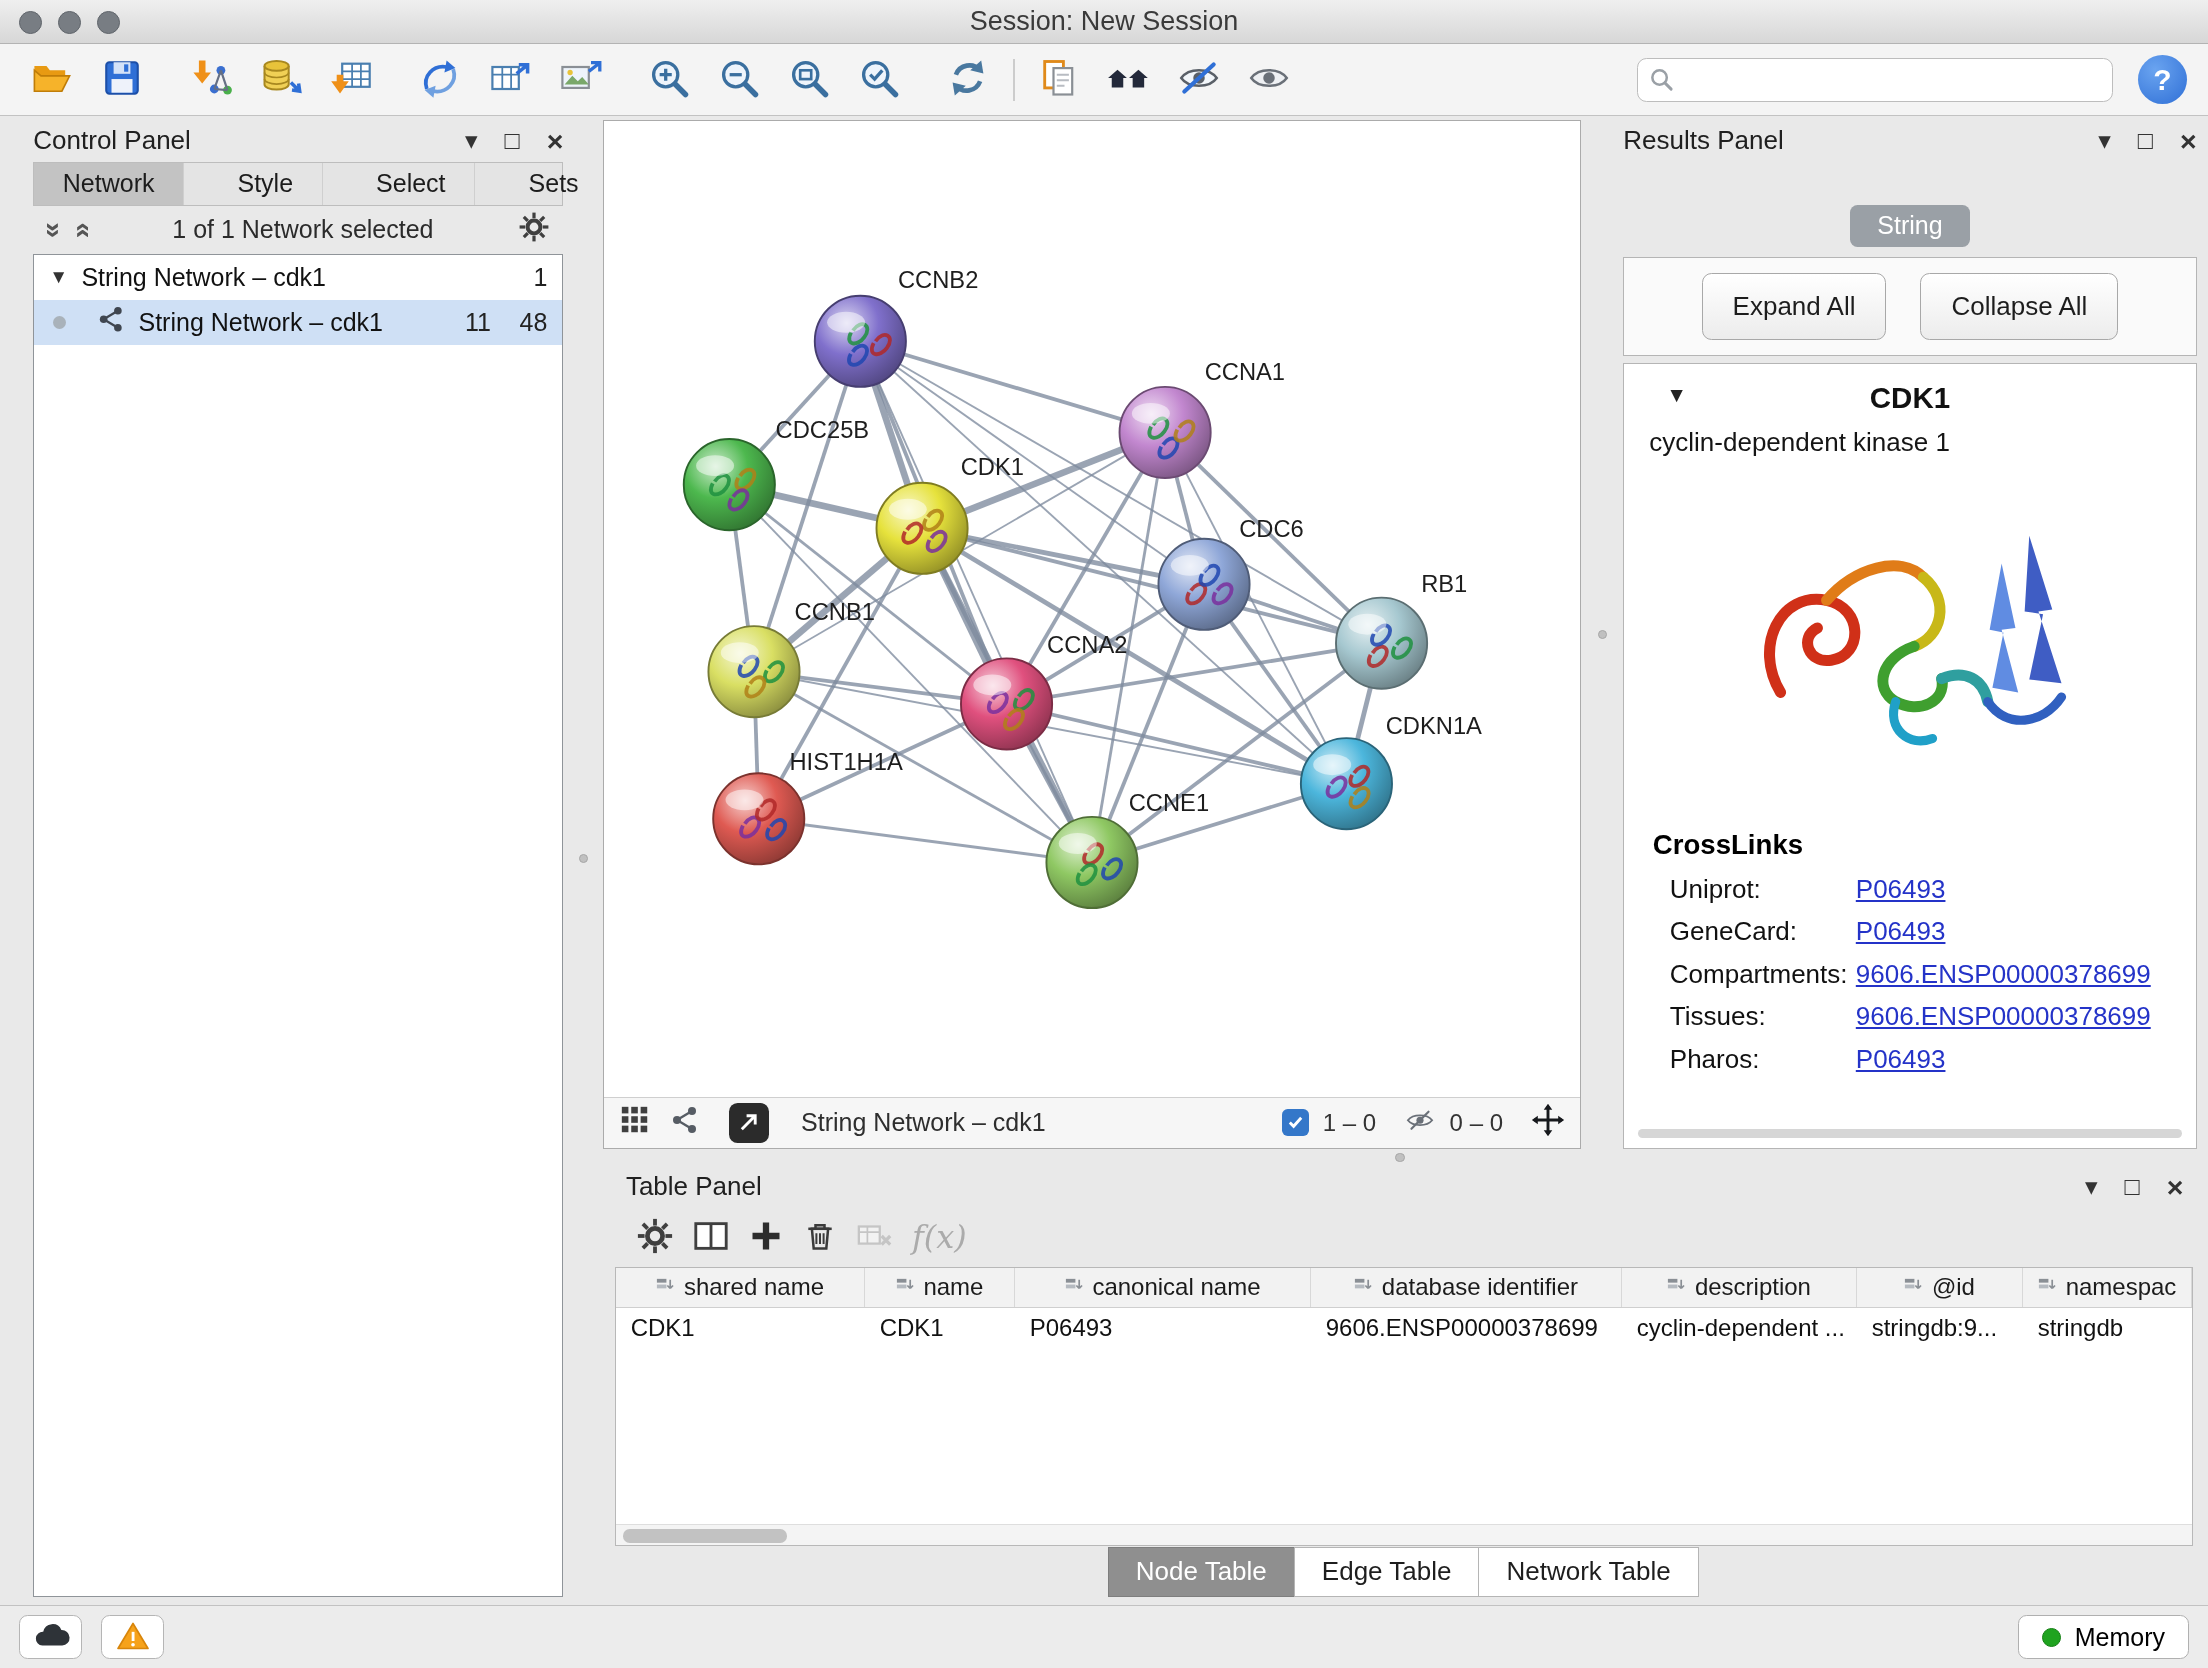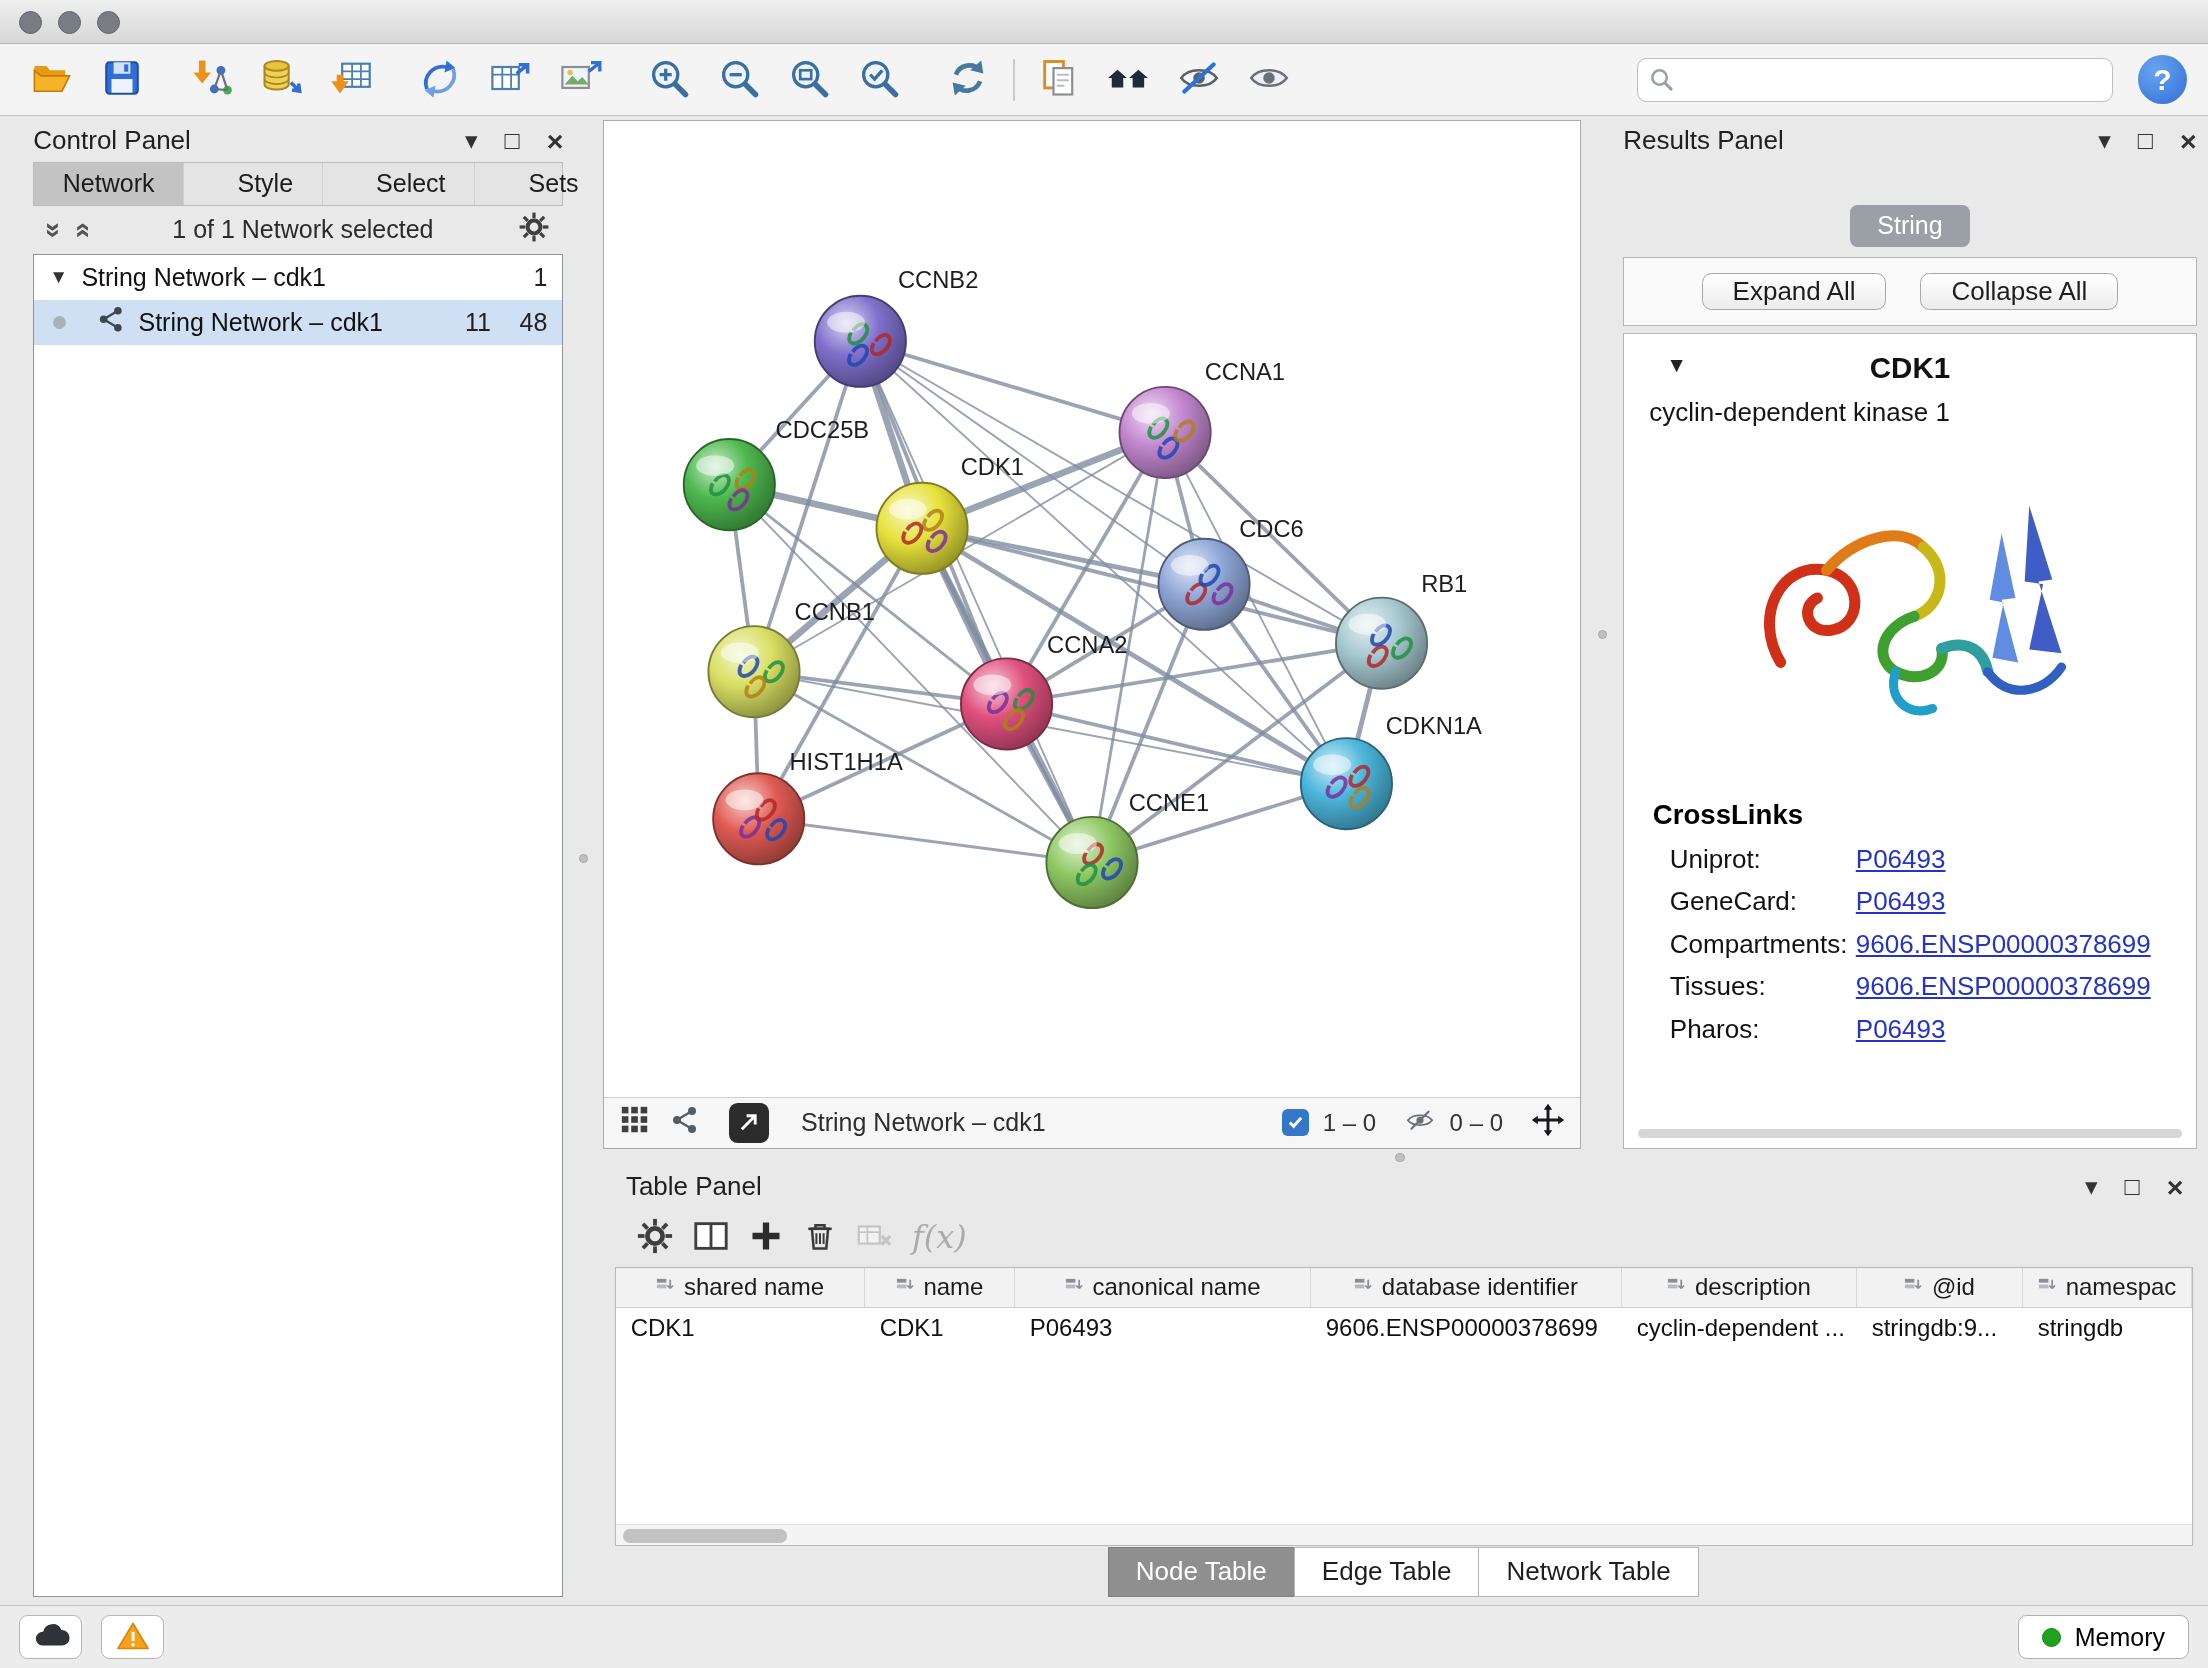--- a/index.html
+++ b/index.html
@@ -71,21 +71,21 @@
   .vt-chk{width:27px;height:27px;border-radius:5.7px;background:#3477c9;display:flex;align-items:center;
     justify-content:center;}
   .vt-count{font-size:24px;color:#333;margin-right:15px;}
   
   .results-panel{flex:1;display:flex;flex-direction:column;padding-left:0;min-width:0;gap:41px;}
   .rp-inner{display:flex;flex-direction:column;flex:1;min-height:0;}
   .string-badge{align-self:center;background:#9aa0a6;color:#fff;padding:6.7px 27px;border-radius:7.6px;
     font-size:25px;margin:1.9px 0 9.5px;}
   .rp-box{border:1px solid #b5b5b5;background:#fafafa;padding:15px;display:flex;justify-content:center;gap:34px;}
   .rp-btn{border:1px solid #a8a8a8;border-radius:9.5px;background:linear-gradient(#ffffff,#ececec);
-    padding:2px 30px;font-size:26px;color:#1d1d1d;}
+    padding:17px 30px;font-size:26px;color:#1d1d1d;}
   .rp-section{border:1px solid #b5b5b5;background:#fff;margin-top:7.6px;flex:1;display:flex;
     flex-direction:column;min-height:0;}
   .sec-header{position:relative;padding:17px 19px 9.5px;text-align:center;font-size:29.5px;font-weight:bold;
     color:#111;}
   .sec-tri{position:absolute;left:42px;top:19px;font-size:21px;color:#222;font-weight:normal;}
   .sec-desc{padding:1.9px 25px 7.6px;font-size:26px;color:#151515;text-align:left;}
   .protein-wrap{align-self:center;margin:34px 0 7.6px;}
   .crosslinks{padding:15px 28.5px 7.6px;}
   .cl-title{font-weight:bold;font-size:27.6px;color:#000;margin-bottom:13.3px;}
   .cl-row{display:flex;font-size:26px;margin:11.4px 0;padding-left:17px;}
@@ -126,20 +126,21 @@
 <body>
 
 <div class="window">
 
   <div class="titlebar">
     <div class="lights">
       <span class="light"></span>
       <span class="light"></span>
       <span class="light"></span>
     </div>
+    <div class="win-title">Session: New Session</div>
   </div>
 
   <div class="toolbar">
     <div class="tb-group first">
       <div class="tb">
         <span>
           <svg width="44" height="44" viewBox="0 0 40 40">
               <path d="M4 9 h11 l3 4 h14 v5 H4z" fill="#e89a12"></path>
               <path d="M4 32 V13 l6 5 h26 l-7 14z" fill="#f6b32a" stroke="#c07d08" stroke-width="1.5"></path>
             </svg>

